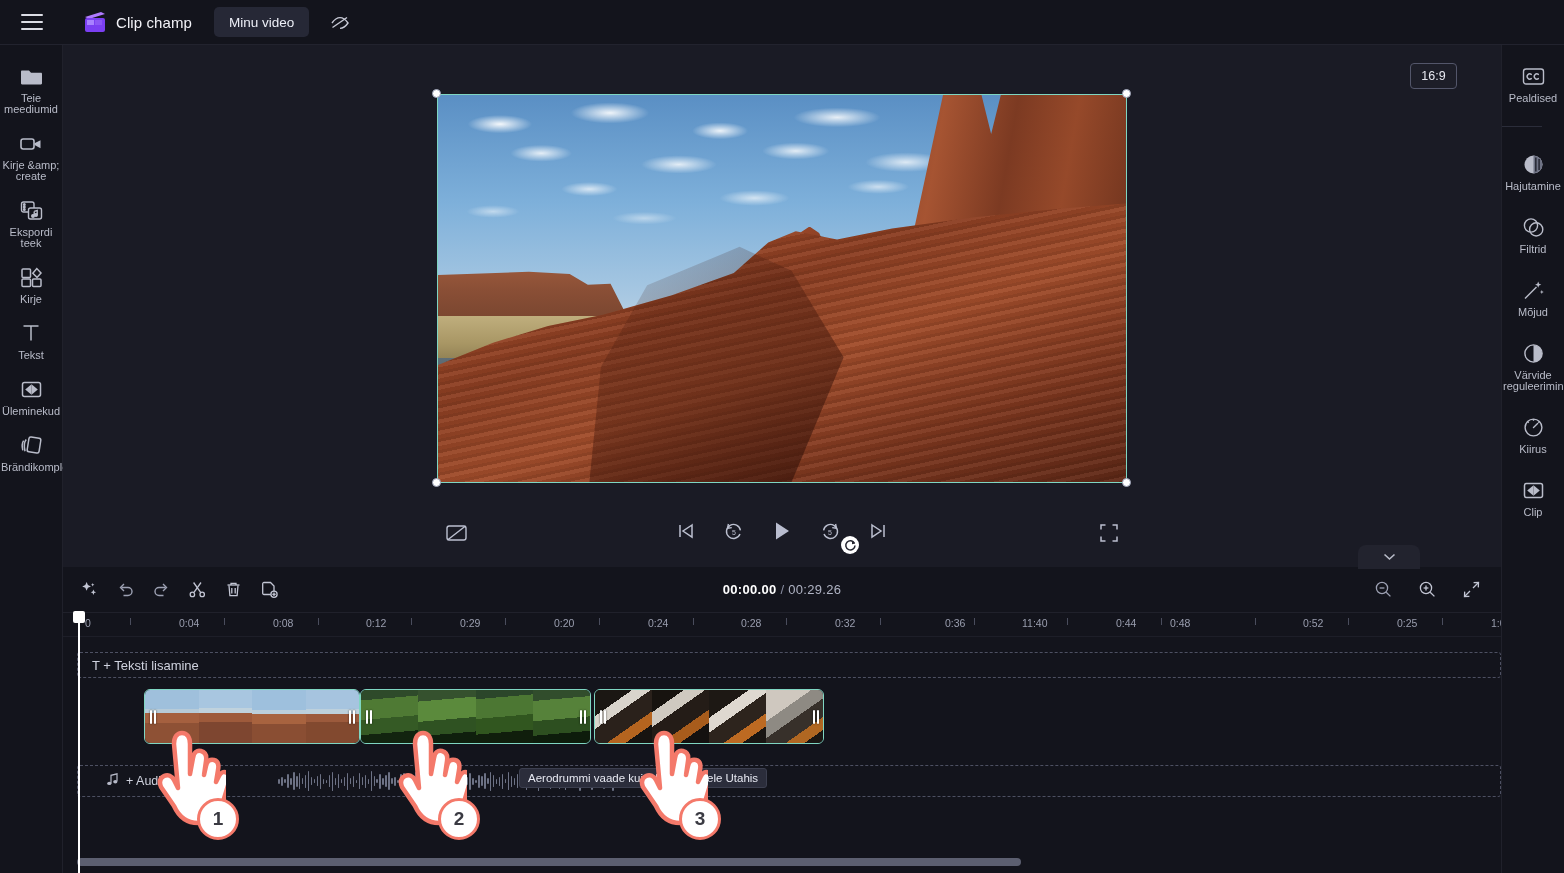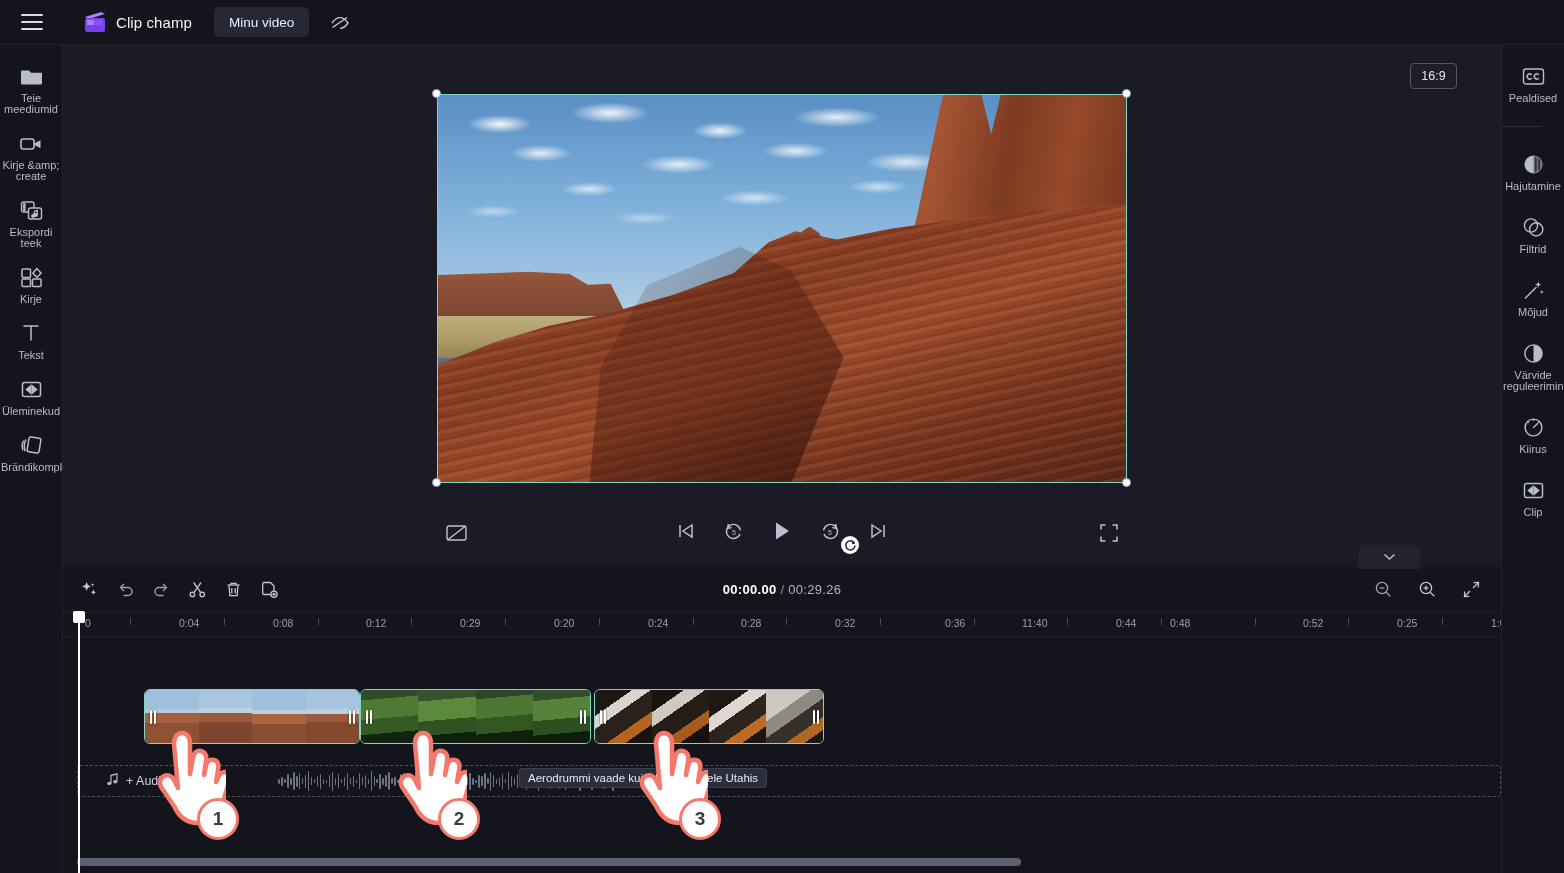--- a/index.html
+++ b/index.html
@@ -673,20 +673,23 @@
       <span class="tick-mark" style="left:1192px"></span>
       <span class="tick" style="left:1240px">0:52</span>
       <span class="tick-mark" style="left:1285px"></span>
       <span class="tick" style="left:1334px">0:25</span>
       <span class="tick-mark" style="left:1379px"></span>
       <span class="tick" style="left:1428px">1:0</span>
     </div>
 
     <div class="tracks">
 
+      <div class="track-text">
+        <span class="track-text-label">T + Teksti lisamine</span>
+      </div>
 
       <div class="clip" style="left:81px;width:216px">
         <div class="clip-thumbs">
           <div class="thumb" style="background:linear-gradient(180deg,#9fc0dc 0 36%,#b7cbd8 36% 44%,#a5603f 44% 62%,#8e5135 62% 100%)"></div>
           <div class="thumb" style="background:linear-gradient(180deg,#a8c6e0 0 34%,#c0d2dd 34% 43%,#9e5a3b 43% 60%,#7e4630 60% 100%)"></div>
           <div class="thumb" style="background:linear-gradient(180deg,#9ec0dd 0 38%,#bccfdb 38% 46%,#a8633f 46% 64%,#8a4e33 64% 100%)"></div>
           <div class="thumb" style="background:linear-gradient(180deg,#a6c4df 0 35%,#bdd0dc 35% 45%,#9c5a3c 45% 61%,#82492f 61% 100%)"></div>
         </div>
         <div class="trim l">
             <i></i>

